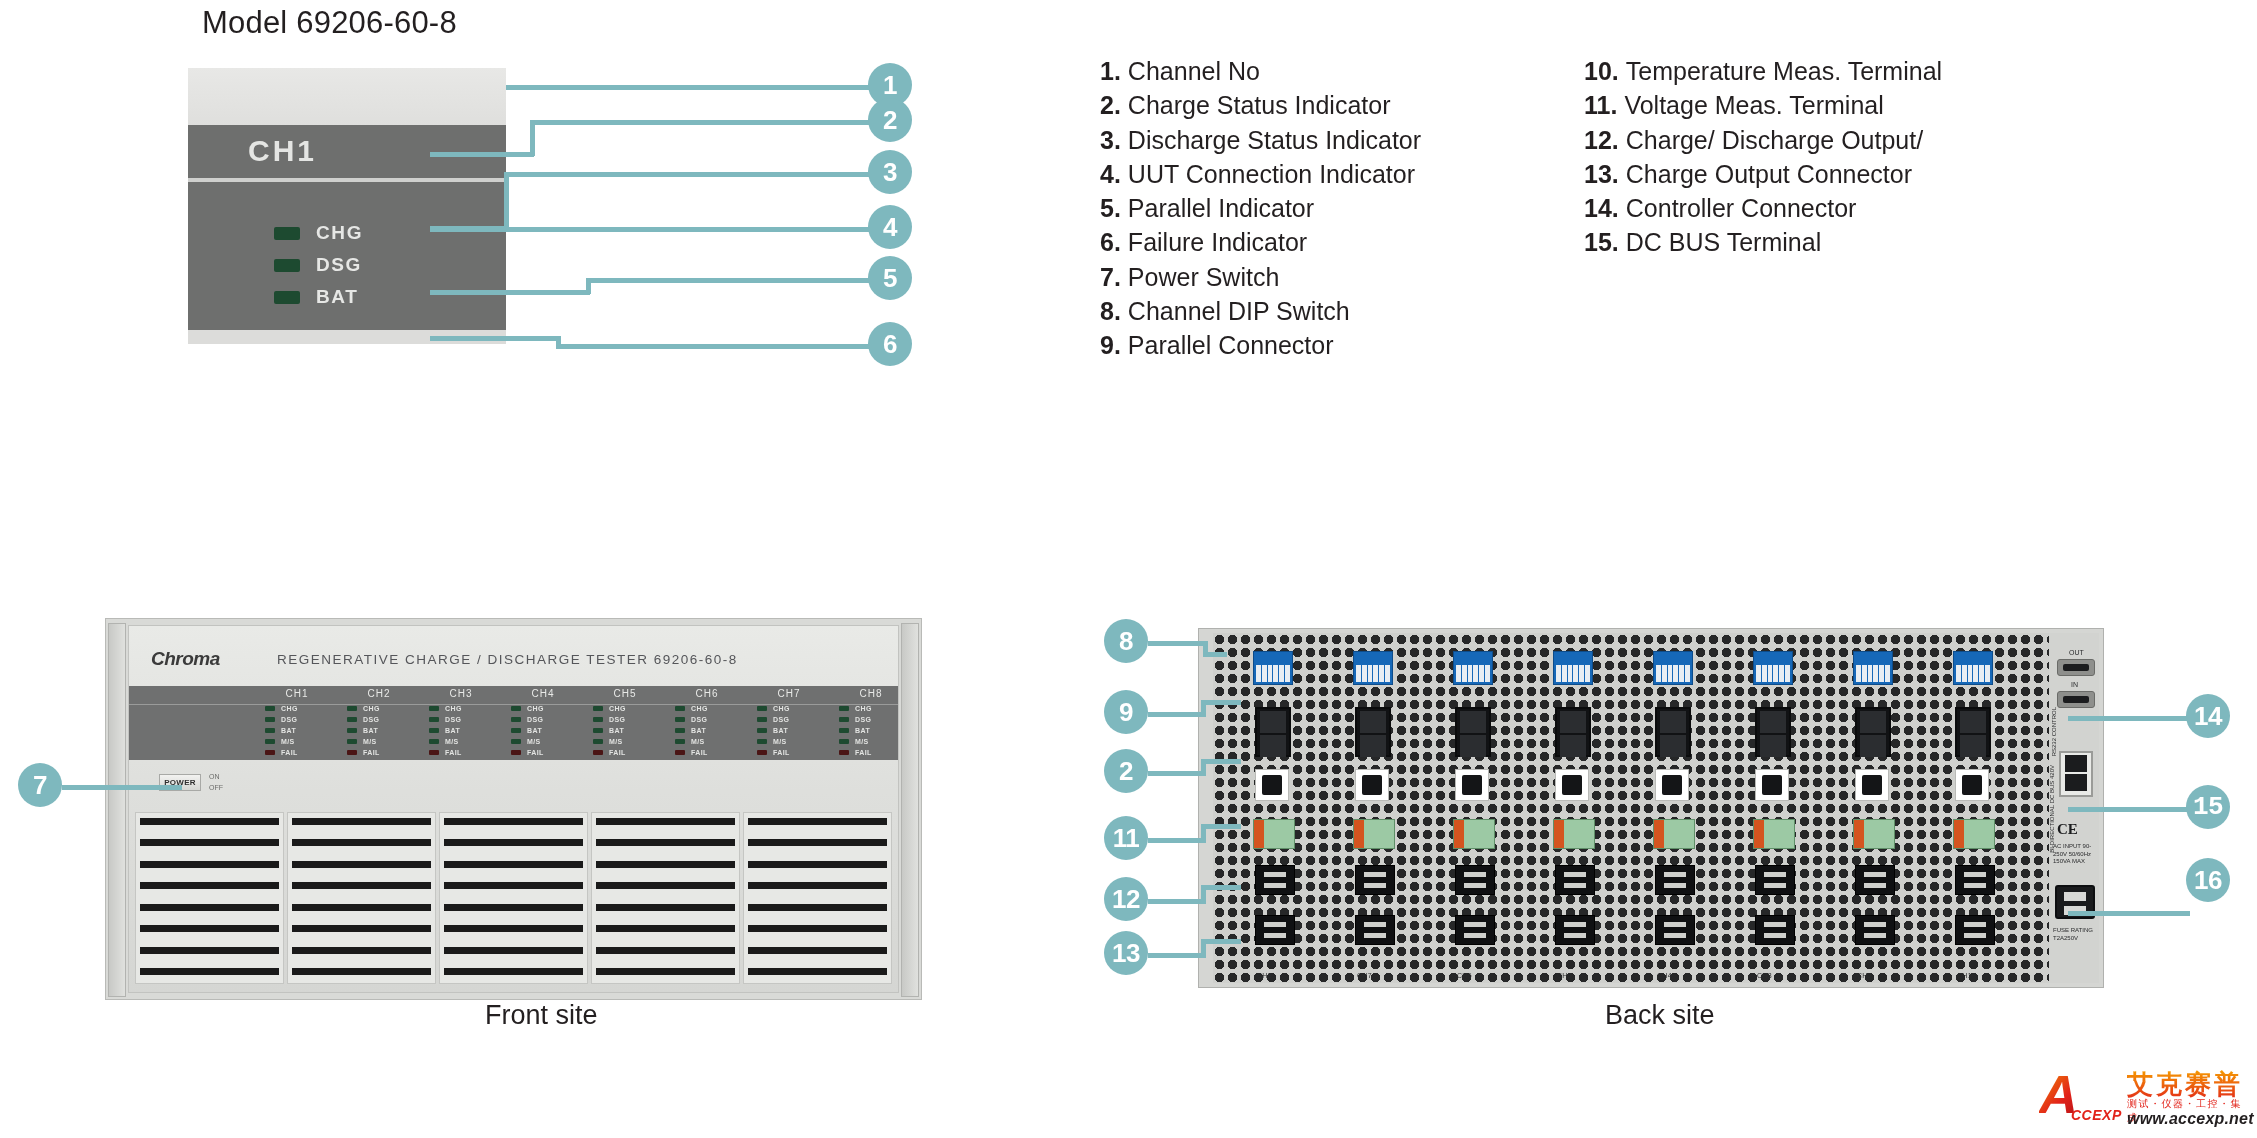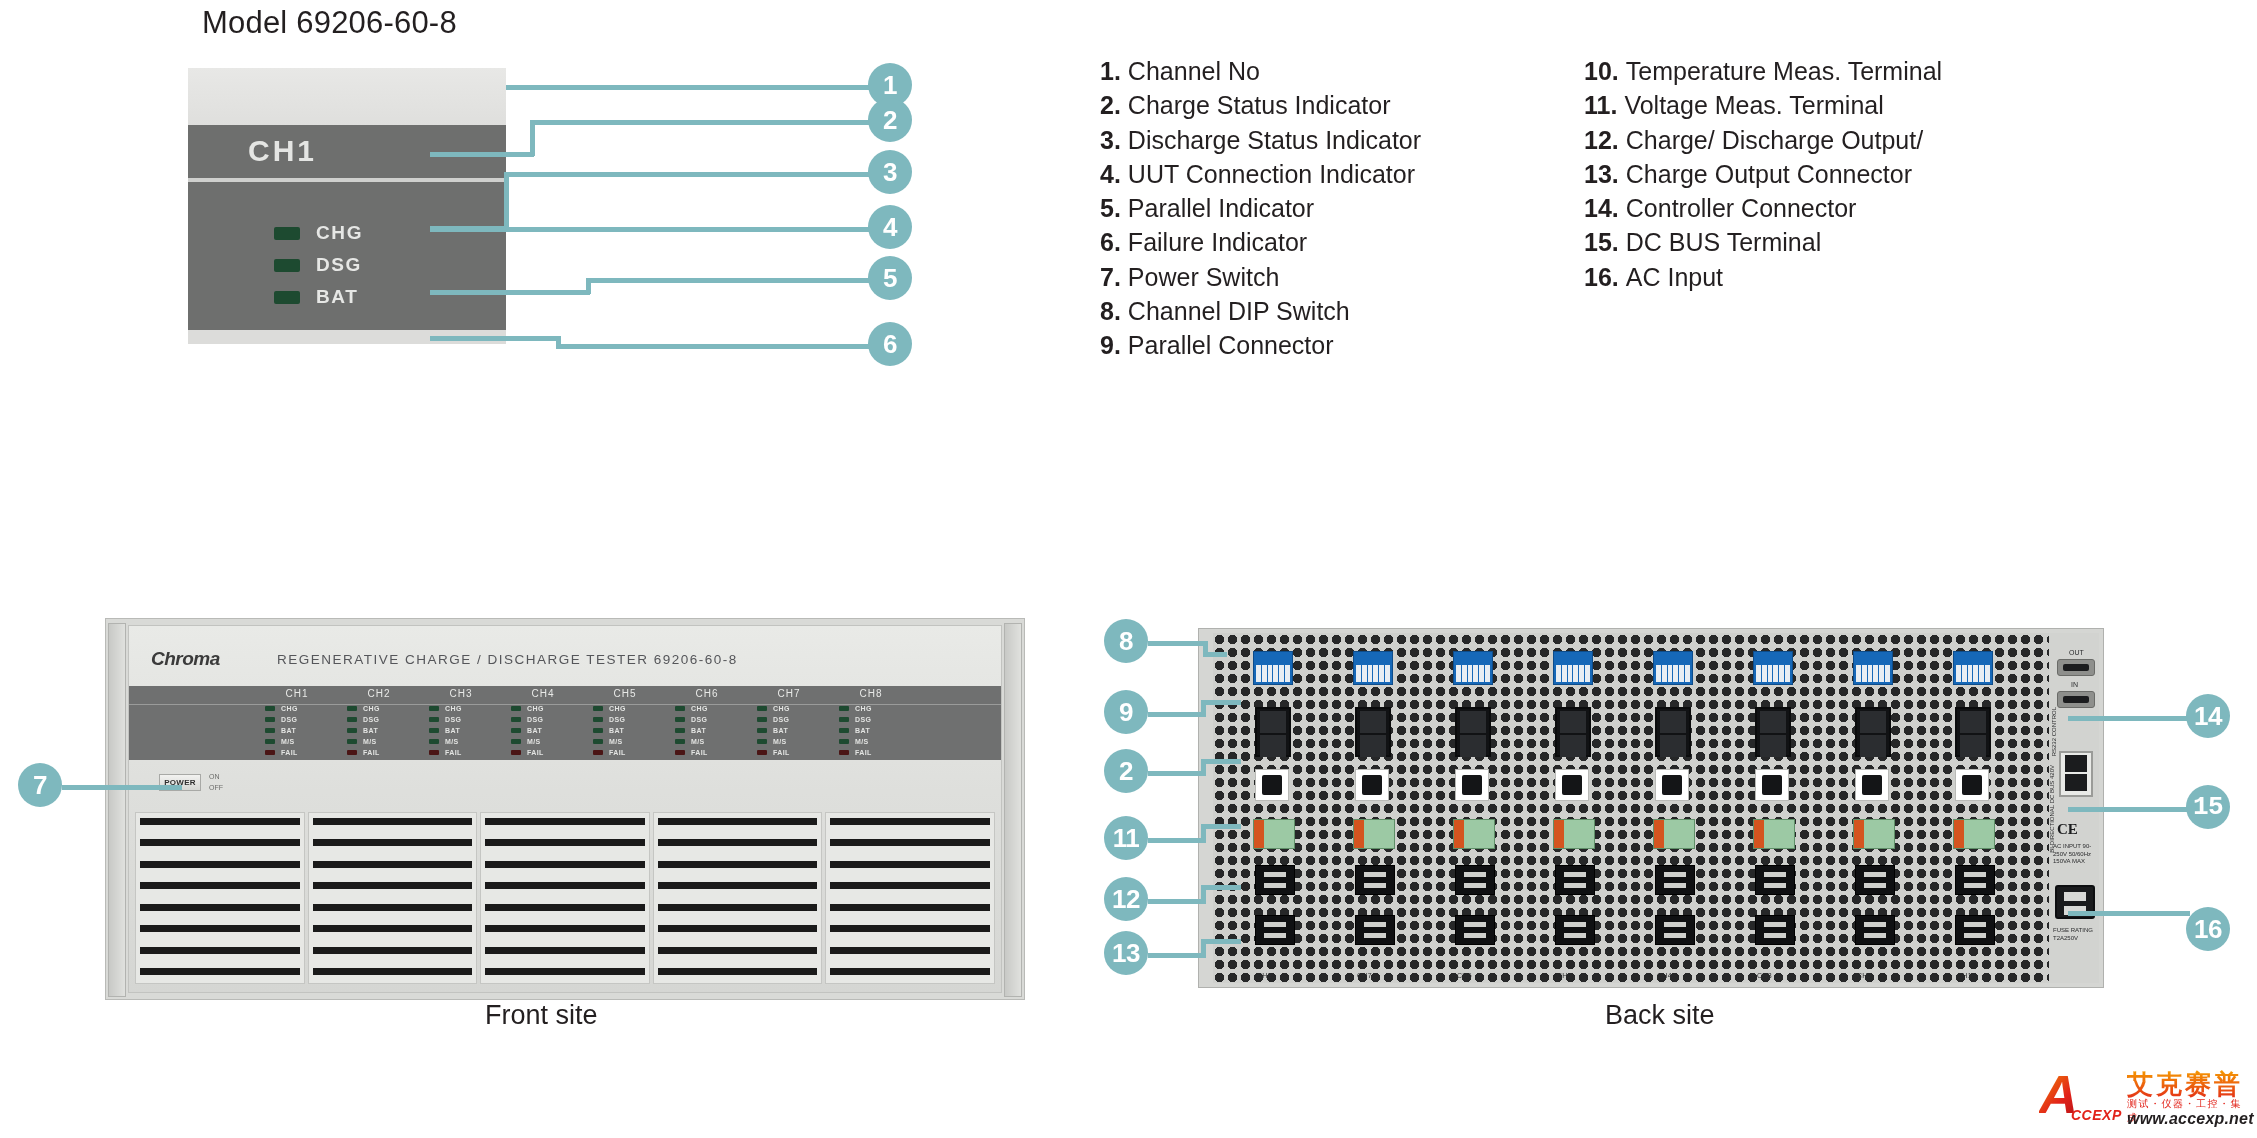--- a/index.html
+++ b/index.html
@@ -80,21 +80,21 @@
     display: flex; font-size: 25px; color: #231f20;
     line-height: 1.05; margin-bottom: 8px; align-items: baseline;
   }
   .legend-num { font-weight: bold; margin-right: 7px; white-space: nowrap; }
   .legend-label { font-weight: normal; }
   .legend-cont { padding-left: 46px; font-size: 25px; color:#231f20; margin-bottom: 8px; }
 
   
   #front-unit {
     position: absolute; left: 105px; top: 618px;
-    width: 920px; height: 382px;
+    width: 817px; height: 382px;
     background: #d9dad7;
     border: 1px solid #b9bab7;
   }
   #front-unit .ear-l, #front-unit .ear-r {
     position: absolute; top: 4px; width: 18px; height: 374px;
     background: linear-gradient(90deg,#c8c9c6,#e0e1de);
     border: 1px solid #b2b3b0;
   }
   #front-unit .ear-l { left: 2px; }
   #front-unit .ear-r { right: 2px; }
@@ -382,24 +382,20 @@
         <span class="legend-label">Charge Output Connector</span>
       </div>
       <div class="legend-item">
         <span class="legend-num">14.</span>
         <span class="legend-label">Controller Connector</span>
       </div>
       <div class="legend-item">
         <span class="legend-num">15.</span>
         <span class="legend-label">DC BUS Terminal</span>
       </div>
-      <div class="legend-item">
-        <span class="legend-num">16.</span>
-        <span class="legend-label">AC Input</span>
-      </div>
     </div>
   </div>
 
   <div id="front-unit">
     <div class="ear-l"></div>
     <div class="ear-r"></div>
     <div id="front-face">
       <div id="chroma-logo">Chroma</div>
       <div id="front-title">REGENERATIVE CHARGE / DISCHARGE TESTER  69206-60-8</div>
 
@@ -979,21 +975,21 @@
   <div class="lead lead-h" style="left:1201px; top:939px; width:40px;"></div>
   <div class="callout" style="left:1104px; top:931px;">13</div>
 
   <div class="lead lead-h" style="left:2068px; top:716px; width:122px;"></div>
   <div class="callout" style="left:2186px; top:694px;">14</div>
 
   <div class="lead lead-h" style="left:2068px; top:807px; width:122px;"></div>
   <div class="callout" style="left:2186px; top:785px;font-family:Liberation Mono, monospace;">15</div>
 
   <div class="lead lead-h" style="left:2068px; top:911px; width:122px;"></div>
-  <div class="callout" style="left:2186px; top:907px;">16</div>
+  <div class="callout" style="left:2186px; top:858px;">16</div>
 
   <div class="view-caption" style="left:1605px; top:1000px;">Back site</div>
 
   <div id="watermark">
     <div id="wm-a">A</div>
     <div id="wm-acc">CCEXP</div>
     <div id="wm-cn">艾克赛普</div>
     <div id="wm-sub">测试・仪器・工控・集成</div>
     <div id="wm-url">www.accexp.net</div>
   </div>

